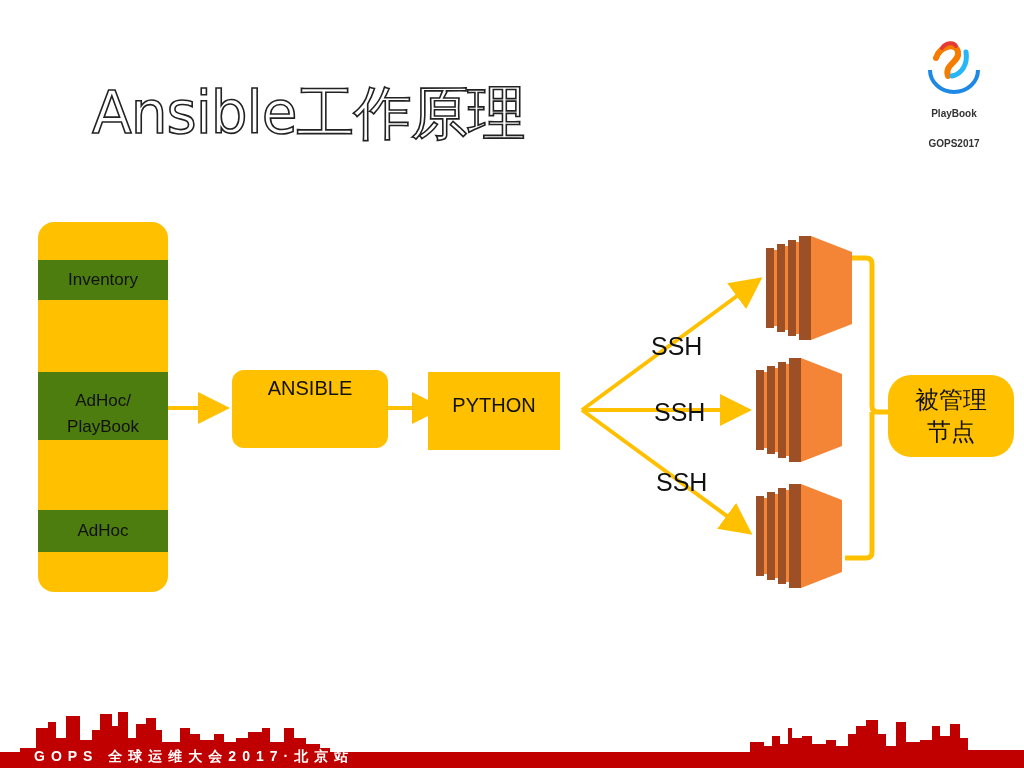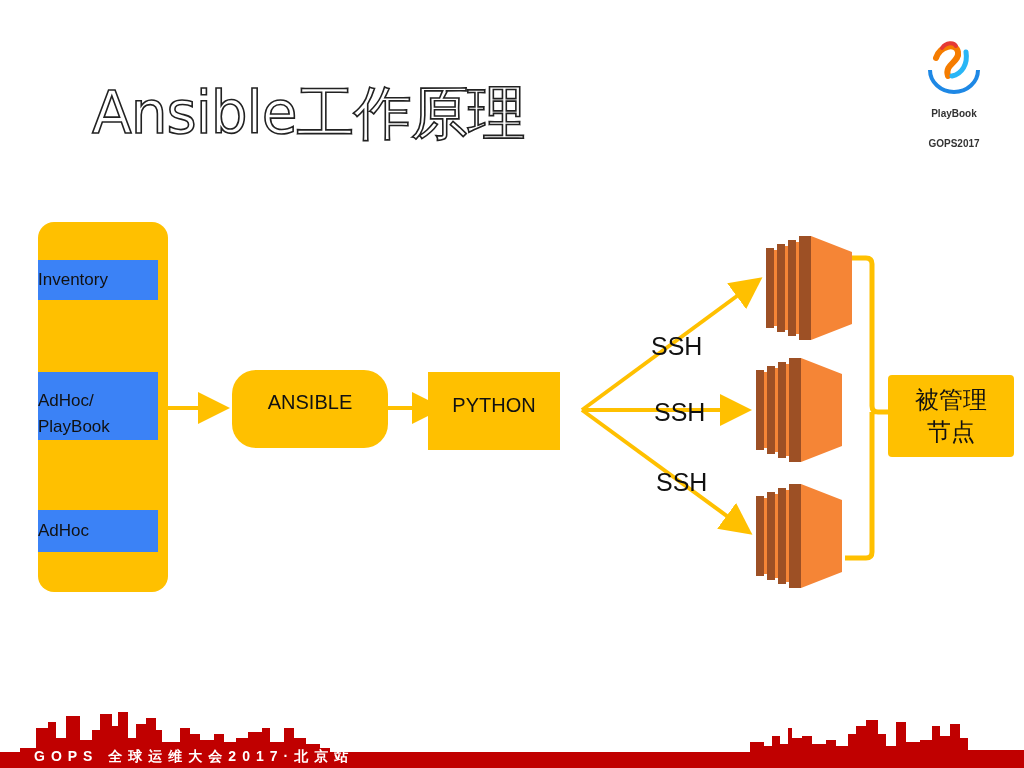--- a/index.html
+++ b/index.html
@@ -14,29 +14,29 @@
     color: #ffffff; -webkit-text-stroke: 1.6px #222; font-family: "DejaVu Sans", sans-serif;
     letter-spacing: -1px;
     margin-left: 8px;
   }
   #logo { left: 922px; top: 36px; width: 64px; height: 90px; }
   #logo .t1 { position:absolute; left:-6px; top:58px; width:76px; text-align:center; font-size:10px; font-weight:bold; color:#333;margin-top:44px; }
   #logo .t2 { position:absolute; left:-6px; top:72px; width:76px; text-align:center; font-size:10px; font-weight:bold; color:#333; }
 
   
   #stack { left: 38px; top: 222px; width: 130px; height: 370px; background: #FFC000; border-radius: 16px; }
-  .band { position: absolute; left: 0; width: 120px; background: #3b82f6; color: #111; text-align: left; font-size: 17px; }
+  .band { position: absolute; left: 0; width: 130px; background: #4d7c0f; color: #111; text-align: center; font-size: 17px; }
   #band-inv { top: 38px; height: 40px; line-height: 40px; }
   #band-adhoc { top: 150px; height: 68px; line-height: 26px; padding-top: 16px; box-sizing: border-box; }
   #band-mod { top: 288px; height: 42px; line-height: 42px; }
 
   .box { position: absolute; background: #FFC000; color: #111; text-align: center; font-size: 20px; }
-  #ansible-box { left: 232px; top: 370px; width: 156px; height: 78px; border-radius: 24px; line-height: 28px; padding-top: 18px; box-sizing: border-box; }
+  #ansible-box { left: 232px; top: 370px; width: 156px; height: 78px; border-radius: 12px; line-height: 28px; padding-top: 4px; box-sizing: border-box; }
   #python-box { left: 428px; top: 372px; width: 132px; height: 78px; line-height: 66px; }
-  #managed-box { left: 888px; top: 375px; width: 126px; height: 82px; border-radius: 4px; font-size: 24px; line-height: 32px; padding-top: 9px; box-sizing: border-box; }
+  #managed-box { left: 888px; top: 375px; width: 126px; height: 82px; border-radius: 23px; font-size: 24px; line-height: 32px; padding-top: 9px; box-sizing: border-box; }
 
   .ssh { position: absolute; font-size: 25px; color: #111; }
   #ssh1 { left: 651px; top: 332px; }
   #ssh2 { left: 654px; top: 398px; }
   #ssh3 { left: 656px; top: 468px; }
 
   #footer-text { left: 34px; top: 748px; font-size: 14px; font-weight: bold; color: #fff; letter-spacing: 6px; }
   svg { position: absolute; left: 0; top: 0; }
 </style>
 </head>

